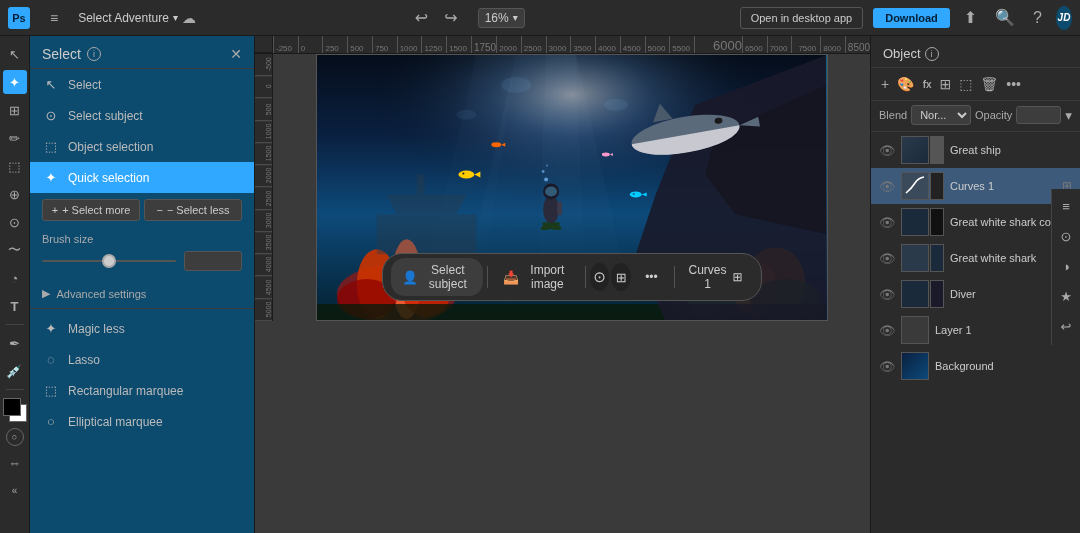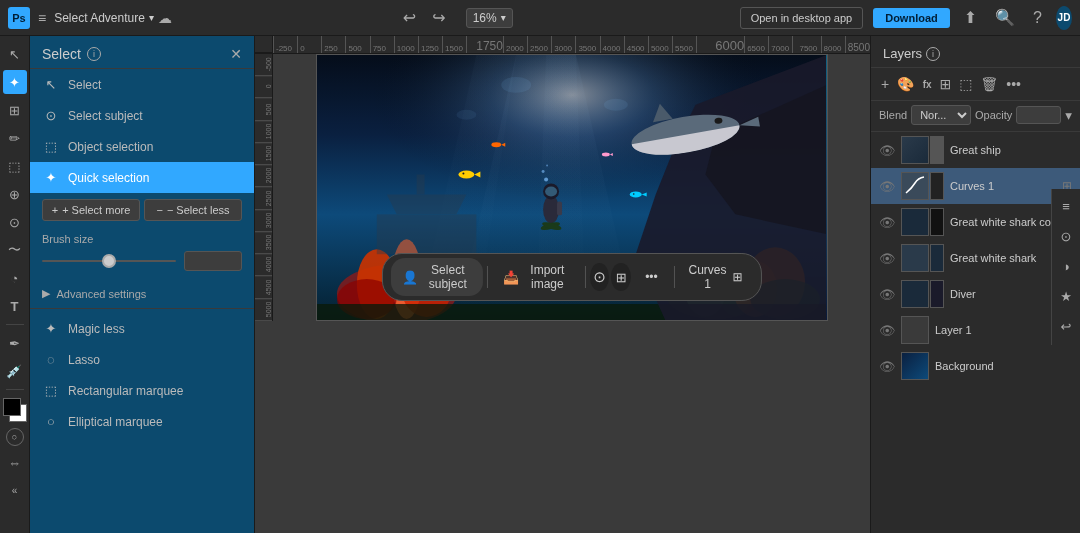--- a/index.html
+++ b/index.html
@@ -1,32 +1,32 @@
 <!DOCTYPE html>
 <html><head>
   <meta charset="utf-8">
   <style>
     * { box-sizing: border-box; margin: 0; padding: 0; }
     body { font-family: -apple-system, BlinkMacSystemFont, 'Segoe UI', sans-serif; font-size: 12px; background: #3a3a3a; color: #ccc; width: 1080px; height: 533px; overflow: hidden; display: flex; flex-direction: column; }
 
     
     .topbar { height: 36px; background: #2b2b2b; display: flex; align-items: center; padding: 0 8px; gap: 10px; border-bottom: 1px solid #1a1a1a; flex-shrink: 0; }
-    .topbar-left { display: flex; align-items: center; gap: 8px; }
+    .topbar-left { display: flex; align-items: center; gap: 20px; }
     .ps-icon { width: 22px; height: 22px; background: #31a8ff; border-radius: 3px; display: flex; align-items: center; justify-content: center; font-weight: 900; font-size: 11px; color: #001e36; flex-shrink: 0; }
     .hamburger-icon { color: #aaa; cursor: pointer; font-size: 14px; }
     .app-title { color: #ccc; font-size: 12px; display: flex; align-items: center; gap: 4px; }
     .topbar-center { flex: 1; display: flex; justify-content: center; align-items: center; gap: 16px; }
     .undo-redo { display: flex; gap: 8px; }
     .icon-btn { background: none; border: none; color: #aaa; cursor: pointer; font-size: 16px; padding: 2px 4px; }
     .zoom-control { display: flex; align-items: center; gap: 4px; background: #3d3d3d; border: 1px solid #555; border-radius: 3px; padding: 2px 6px; color: #ccc; font-size: 12px; cursor: pointer; }
     .topbar-right { display: flex; align-items: center; gap: 10px; }
     .open-desktop-btn { background: none; border: 1px solid #555; color: #ccc; padding: 4px 10px; border-radius: 3px; font-size: 11px; cursor: pointer; }
     .download-btn { background: #31a8ff; border: none; color: #001e36; padding: 4px 12px; border-radius: 3px; font-size: 11px; font-weight: 600; cursor: pointer; }
     .topbar-icons { display: flex; gap: 10px; align-items: center; }
-    .avatar { width: 16px; height: 24px; border-radius: 50%; background: #0c4a6e; display: flex; align-items: center; justify-content: center; color: white; font-size: 10px; font-weight: 600; }
+    .avatar { width: 16px; height: 24px; border-radius: 50%; background: #0c4a6e; display: flex; align-items: center; justify-content: center; color: white; font-size: 10px; font-weight: 600; font-style: italic; }
 
     
     .main { display: flex; flex: 1; overflow: hidden; }
 
     
     .toolbar { width: 30px; background: #2b2b2b; display: flex; flex-direction: column; align-items: center; padding: 6px 0; gap: 4px; border-right: 1px solid #1a1a1a; flex-shrink: 0; }
     .tool-btn { width: 24px; height: 24px; display: flex; align-items: center; justify-content: center; color: #aaa; cursor: pointer; border-radius: 3px; font-size: 13px; border: none; background: none; }
     .tool-btn.active { background: #31a8ff; color: white; }
     .tool-separator { width: 18px; height: 1px; background: #444; margin: 2px 0; }
     .color-swatch { width: 18px; height: 18px; border: 1px solid #666; cursor: pointer; }
@@ -248,21 +248,21 @@
         <div class="ruler-h">
           <div style="display:flex; width:100%; height:100%;">
             <div style="flex:1;border-left:1px solid #555;font-size:8px;color:#777;padding-left:2px;display:flex;align-items:flex-end;">-250</div>
             <div style="flex:1;border-left:1px solid #555;font-size:8px;color:#777;padding-left:2px;display:flex;align-items:flex-end;">0</div>
             <div style="flex:1;border-left:1px solid #555;font-size:8px;color:#777;padding-left:2px;display:flex;align-items:flex-end;">250</div>
             <div style="flex:1;border-left:1px solid #555;font-size:8px;color:#777;padding-left:2px;display:flex;align-items:flex-end;">500</div>
             <div style="flex:1;border-left:1px solid #555;font-size:8px;color:#777;padding-left:2px;display:flex;align-items:flex-end;">750</div>
             <div style="flex:1;border-left:1px solid #555;font-size:8px;color:#777;padding-left:2px;display:flex;align-items:flex-end;">1000</div>
             <div style="flex:1;border-left:1px solid #555;font-size:8px;color:#777;padding-left:2px;display:flex;align-items:flex-end;">1250</div>
             <div style="flex:1;border-left:1px solid #555;font-size:8px;color:#777;padding-left:2px;display:flex;align-items:flex-end;">1500</div>
-            <div style="flex:1;border-left:1px solid #555;font-size:12px;color:#777;padding-left:9px;display:flex;align-items:flex-end;">1750</div>
+            <div style="flex:1;border-left:1px solid #555;font-size:10px;color:#777;padding-left:2px;display:flex;align-items:flex-end;">1750</div>
             <div style="flex:1;border-left:1px solid #555;font-size:8px;color:#777;padding-left:2px;display:flex;align-items:flex-end;">2000</div>
             <div style="flex:1;border-left:1px solid #555;font-size:8px;color:#777;padding-left:2px;display:flex;align-items:flex-end;">2500</div>
             <div style="flex:1;border-left:1px solid #555;font-size:8px;color:#777;padding-left:2px;display:flex;align-items:flex-end;">3000</div>
             <div style="flex:1;border-left:1px solid #555;font-size:8px;color:#777;padding-left:2px;display:flex;align-items:flex-end;">3500</div>
             <div style="flex:1;border-left:1px solid #555;font-size:8px;color:#777;padding-left:2px;display:flex;align-items:flex-end;">4000</div>
             <div style="flex:1;border-left:1px solid #555;font-size:8px;color:#777;padding-left:2px;display:flex;align-items:flex-end;">4500</div>
             <div style="flex:1;border-left:1px solid #555;font-size:8px;color:#777;padding-left:2px;display:flex;align-items:flex-end;">5000</div>
             <div style="flex:1;border-left:1px solid #555;font-size:8px;color:#777;padding-left:2px;display:flex;align-items:flex-end;">5500</div>
             <div style="flex:1;border-left:1px solid #555;font-size:13px;color:#777;padding-left:18px;display:flex;align-items:flex-end;">6000</div>
             <div style="flex:1;border-left:1px solid #555;font-size:8px;color:#777;padding-left:2px;display:flex;align-items:flex-end;">6500</div>
@@ -419,21 +419,21 @@
             </button>
           </div>
         </div>
       </div>
     </div>
   </div>
 
   <div class="layers-panel">
     <div class="layers-header">
       <div class="layers-title">
-        <span>Layers</span>
+        <span>Object</span>
         <div class="info-icon">i</div>
       </div>
     </div>
 
     <div class="layers-toolbar">
       <button class="layer-tool-btn">+</button>
       <button class="layer-tool-btn">🎨</button>
       <button class="layer-tool-btn" style="font-size:10px;font-weight:bold;">fx</button>
       <button class="layer-tool-btn">⊞</button>
       <button class="layer-tool-btn">⬚</button>

